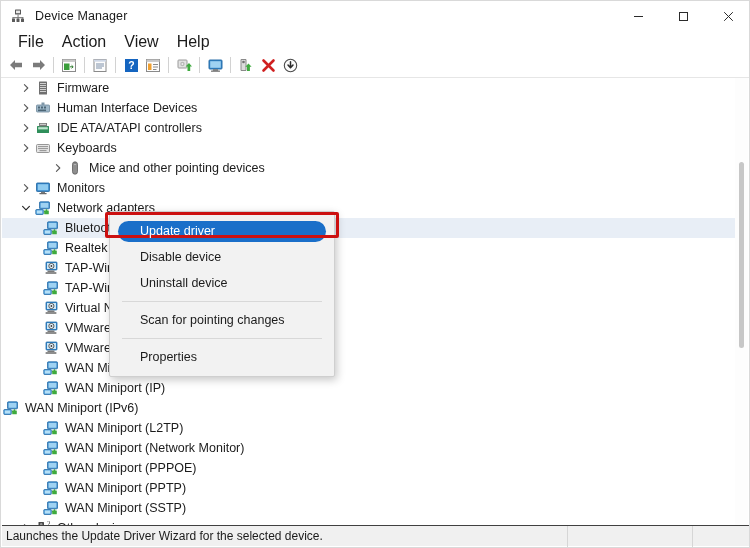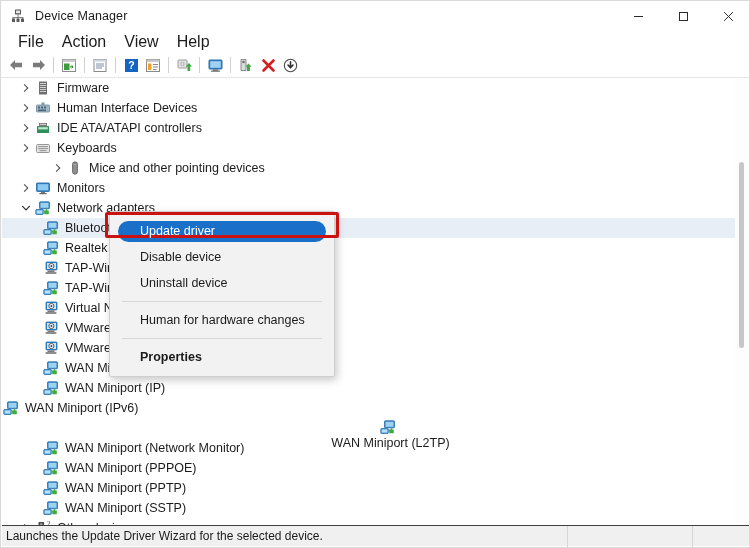--- a/index.html
+++ b/index.html
@@ -103,21 +103,21 @@
     border:1px solid #cfcfcf;
     border-radius:2px;
     box-shadow:2px 3px 8px rgba(0,0,0,.22);
     padding:6px 0 6px 0;
     box-sizing:border-box;
   }
   .ctx-item{
     height:26px;display:flex;align-items:center;
     font-size:12.5px;color:#1b1b1b;padding-left:30px;text-align:center;
   }
-  .ctx-item.bold{font-weight:bold;}
+  .ctx-item.bold{font-weight:normal;}
   .ctx-sep{height:1px;background:#d8d8d8;margin:5px 12px;}
   .ctx-highlight{
     position:absolute;left:8px;right:8px;height:21px;
     background:#1a6fc9;border-radius:11px;
   }
   .ctx-item.active{
     position:relative;color:#ffffff;
   }
   .ctx-item.active .ctx-label{position:relative;z-index:2;}
   .redbox{
@@ -504,21 +504,21 @@
             <rect x="4.5" y="1.8" width="10" height="7" rx="0.8" fill="#2f82c7" stroke="#2a6ea8" stroke-width="0.8"></rect>
             <rect x="5.5" y="2.8" width="8" height="5" fill="#9fd2f2"></rect>
             <rect x="0.8" y="9.5" width="7.5" height="5" rx="0.7" fill="#3a94d8" stroke="#2a6ea8" stroke-width="0.8"></rect>
             <rect x="1.7" y="10.4" width="5.7" height="3.2" fill="#b6e0f7"></rect>
             <path d="M9 11.5 l2.5 0 l0 -2.2" stroke="#3faa3f" stroke-width="1.4" fill="none"></path>
             <rect x="9.2" y="10.6" width="4.6" height="3.6" rx="0.5" fill="#3faa3f"></rect>
           </svg>
         </span>
         <span class="rlabel">WAN Miniport (IPv6)</span>
       </div>
-      <div class="row" style="padding-left: 40px; flex-direction: column;">
+      <div class="row" style="padding-left: 40px;">
         <span class="ticon">
           <svg width="16" height="16" viewBox="0 0 16 16">
             <rect x="4.5" y="1.8" width="10" height="7" rx="0.8" fill="#2f82c7" stroke="#2a6ea8" stroke-width="0.8"></rect>
             <rect x="5.5" y="2.8" width="8" height="5" fill="#9fd2f2"></rect>
             <rect x="0.8" y="9.5" width="7.5" height="5" rx="0.7" fill="#3a94d8" stroke="#2a6ea8" stroke-width="0.8"></rect>
             <rect x="1.7" y="10.4" width="5.7" height="3.2" fill="#b6e0f7"></rect>
             <path d="M9 11.5 l2.5 0 l0 -2.2" stroke="#3faa3f" stroke-width="1.4" fill="none"></path>
             <rect x="9.2" y="10.6" width="4.6" height="3.6" rx="0.5" fill="#3faa3f"></rect>
           </svg>
         </span>
@@ -604,21 +604,21 @@
         <span class="ctx-label">Update driver</span>
       </div>
       <div class="ctx-item">
         <span class="ctx-label">Disable device</span>
       </div>
       <div class="ctx-item">
         <span class="ctx-label">Uninstall device</span>
       </div>
       <div class="ctx-sep"></div>
       <div class="ctx-item">
-        <span class="ctx-label">Human for hardware changes</span>
+        <span class="ctx-label">Scan for pointing changes</span>
       </div>
       <div class="ctx-sep"></div>
       <div class="ctx-item bold">
         <span class="ctx-label">Properties</span>
       </div>
     </div>
   <div class="redbox"></div>
 
   <div class="statusbar">
     <span class="status-text">Launches the Update Driver Wizard for the selected device.</span>

